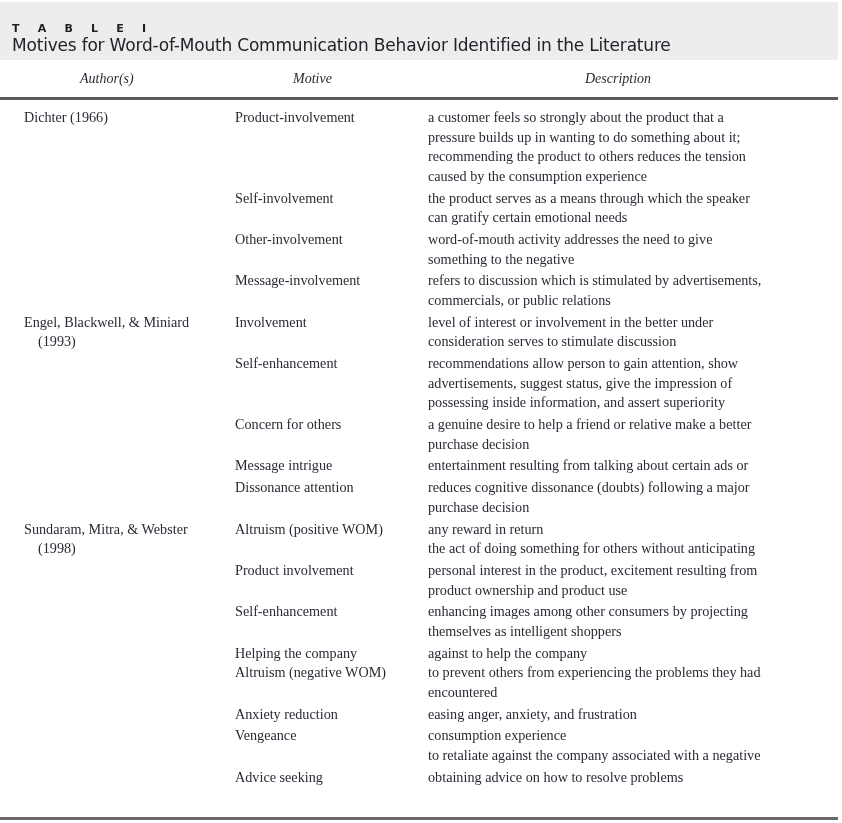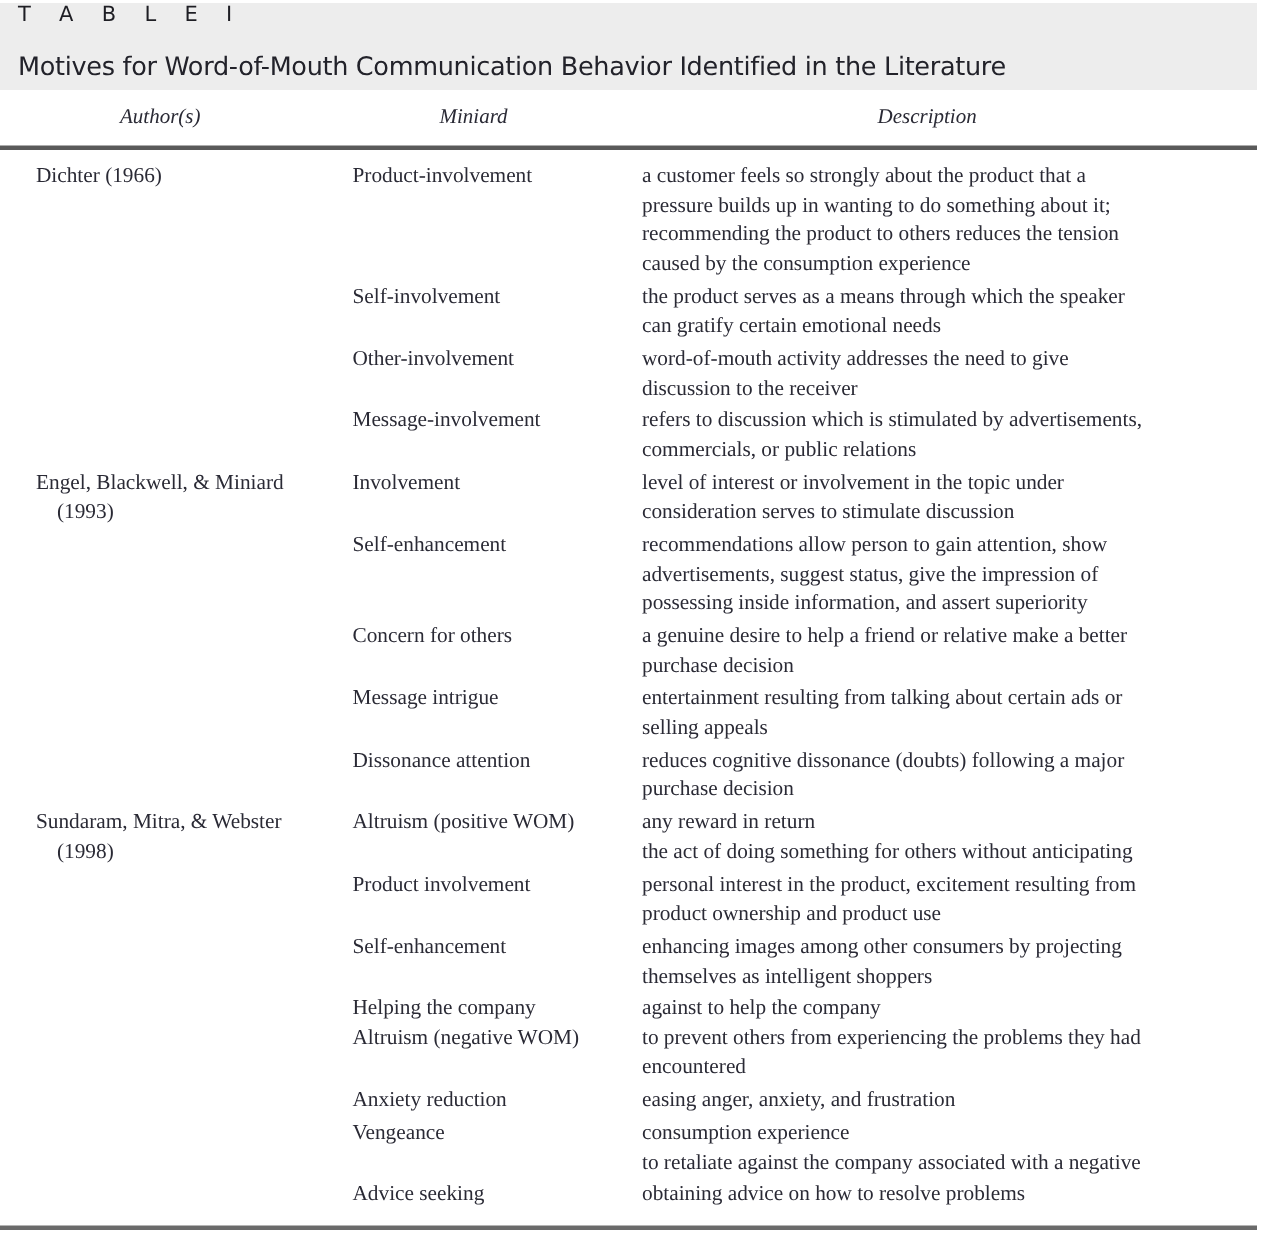--- a/index.html
+++ b/index.html
@@ -18,24 +18,24 @@
       position: absolute;
       left: 0;
       top: 2px;
       width: 838px;
       height: 58px;
       background: #ededed;
     }
     .table-label {
       position: absolute;
       left: 12px;
-      top: 0;
+      top: 20px;
       font-family: "DejaVu Sans", sans-serif;
-      font-weight: normal;
-      font-size: 14px;
+      font-weight: bold;
+      font-size: 11px;
       letter-spacing: 7.2px;
       color: #1e1e24;
     }
     .table-title {
       position: absolute;
       left: 12px;
       top: 33px;
       font-family: "DejaVu Sans", sans-serif;
       font-size: 17px;
       letter-spacing: -0.2px;
@@ -106,21 +106,21 @@
   </style>
 </head>
 <body>
 
 <div class="caption-band">
   <div class="table-label">T A B L E I</div>
   <div class="table-title">Motives for Word-of-Mouth Communication Behavior Identified in the Literature</div>
 </div>
 
 <div class="col-head" style="left:80px;">Author(s)</div>
-<div class="col-head" style="left:293px;">Miniard</div>
+<div class="col-head" style="left:293px;">Motive</div>
 <div class="col-head" style="left:585px;">Description</div>
 
 <div class="rule-top"></div>
 
 <div class="rows" id="rows">
     <div class="row">
       <div class="cell-author">
         <span class="a-name">Dichter (1966)</span>
         <span class="a-year"></span>
       </div>
@@ -146,21 +146,21 @@
     </div>
     <div class="gap"></div>
     <div class="row">
       <div class="cell-author">
         <span class="a-name"></span>
         <span class="a-year"></span>
       </div>
       <div class="cell-motive">Other-involvement</div>
       <div class="cell-desc">
         <span class="line">word-of-mouth activity addresses the need to give</span>
-        <span class="line">discussion to the receiver</span>
+        <span class="line">something to the negative</span>
       </div>
     </div>
     <div class="gap"></div>
     <div class="row">
       <div class="cell-author">
         <span class="a-name"></span>
         <span class="a-year"></span>
       </div>
       <div class="cell-motive">Message-involvement</div>
       <div class="cell-desc">
@@ -169,21 +169,21 @@
       </div>
     </div>
     <div class="gap"></div>
     <div class="row">
       <div class="cell-author">
         <span class="a-name">Engel, Blackwell, &amp; Miniard</span>
         <span class="a-year">(1993)</span>
       </div>
       <div class="cell-motive">Involvement</div>
       <div class="cell-desc">
-        <span class="line">level of interest or involvement in the topic under</span>
+        <span class="line">level of interest or involvement in the better under</span>
         <span class="line">consideration serves to stimulate discussion</span>
       </div>
     </div>
     <div class="gap"></div>
     <div class="row">
       <div class="cell-author">
         <span class="a-name"></span>
         <span class="a-year"></span>
       </div>
       <div class="cell-motive">Self-enhancement</div>
@@ -207,21 +207,20 @@
     </div>
     <div class="gap"></div>
     <div class="row">
       <div class="cell-author">
         <span class="a-name"></span>
         <span class="a-year"></span>
       </div>
       <div class="cell-motive">Message intrigue</div>
       <div class="cell-desc">
         <span class="line">entertainment resulting from talking about certain ads or</span>
-        <span class="line">selling appeals</span>
       </div>
     </div>
     <div class="gap"></div>
     <div class="row">
       <div class="cell-author">
         <span class="a-name"></span>
         <span class="a-year"></span>
       </div>
       <div class="cell-motive">Dissonance attention</div>
       <div class="cell-desc">

